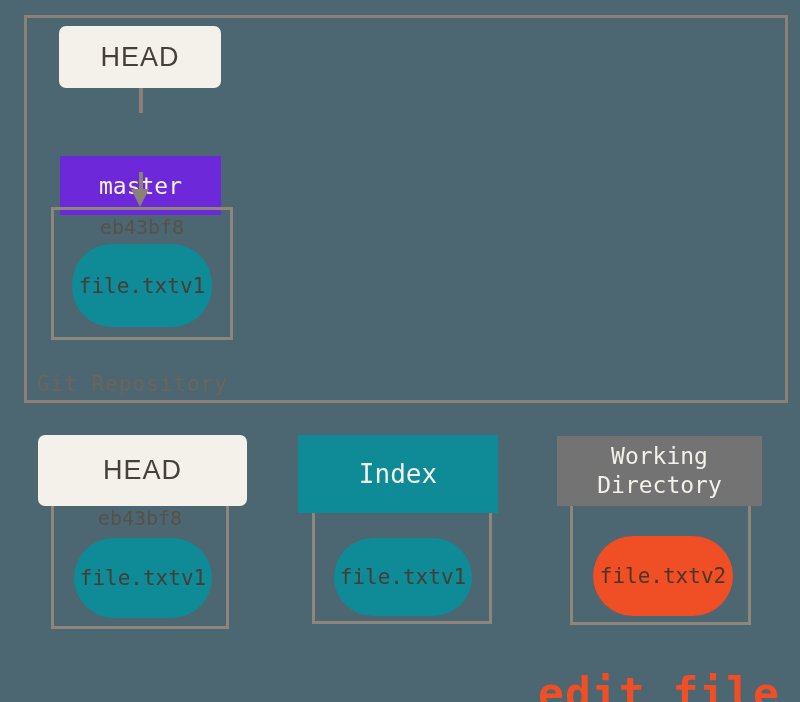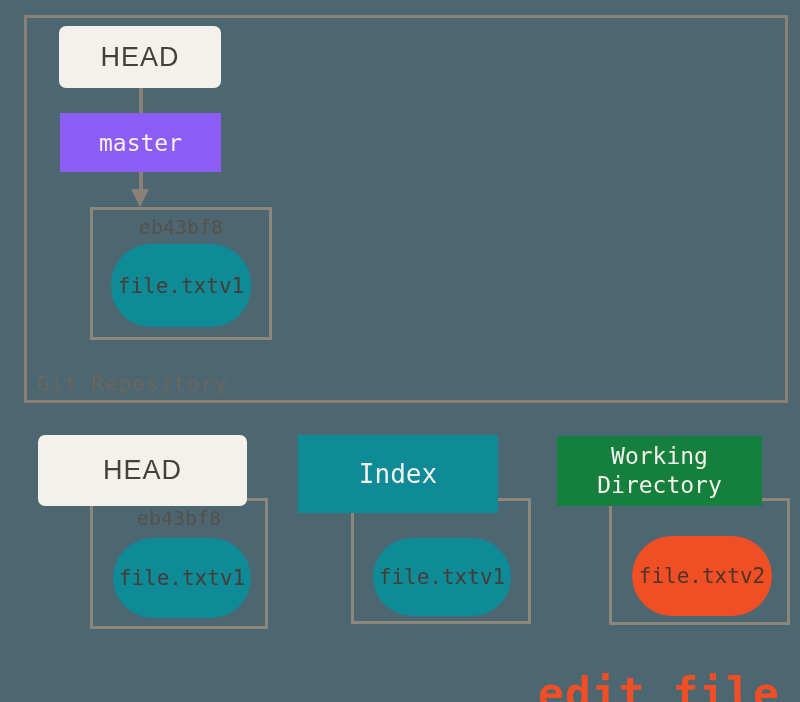--- a/index.html
+++ b/index.html
@@ -20,44 +20,43 @@
     position:absolute;left:10px;bottom:4px;
     font-size:21px;color:#6B655D;letter-spacing:1px;
   }
 
   
   .fillbox{
     position:absolute;display:flex;align-items:center;justify-content:center;
     text-align:center;box-sizing:border-box;
   }
   .cream{background:#F3F1E9;color:#45403A;border-radius:7px;}
-  .gold{background:#8b5cf6;color:#F5F2E9;}
+  .gold{background:#6d28d9;color:#F5F2E9;margin-top:43px;}
   .tealbg{background:#0F8A97;color:#F2F1EC;}
-  .orangebg{background:#15803d;color:#F4F1EA;}
+  .orangebg{background:#737373;color:#F4F1EA;}
 
   .head-top{left:59px;top:26px;width:162px;height:62px;
     font-family:"Liberation Sans","DejaVu Sans",sans-serif;
     font-size:27px;letter-spacing:1px;font-weight:500;}
   .master-box{left:60px;top:113px;width:161px;height:59px;font-size:23px;}
 
   
   .vline{position:absolute;width:4px;background:#8B8078;}
   .line-head-master{left:139px;top:88px;height:25px;}
   .line-master-commit{left:139px;top:172px;height:18px;}
   .arrowhead{
     position:absolute;left:131px;top:189px;width:0;height:0;
     border-left:9px solid transparent;border-right:9px solid transparent;
     border-top:18px solid #8B8078;
   }
 
   
   .outline-box{
     position:absolute;border:3px solid #8E857B;box-sizing:border-box;
     background:transparent;
-    margin-left:39px;
   }
   .commit-box{left:51px;top:207px;width:182px;height:133px;}
   .hash{
     position:absolute;left:0;right:0;top:5px;text-align:center;
     font-size:20px;color:#56514B;
   }
   .bubble{
     position:absolute;border-radius:40px;
     display:flex;flex-direction:row;align-items:center;justify-content:center;
     font-size:21px;line-height:26px;color:#453E37;text-align:center;

